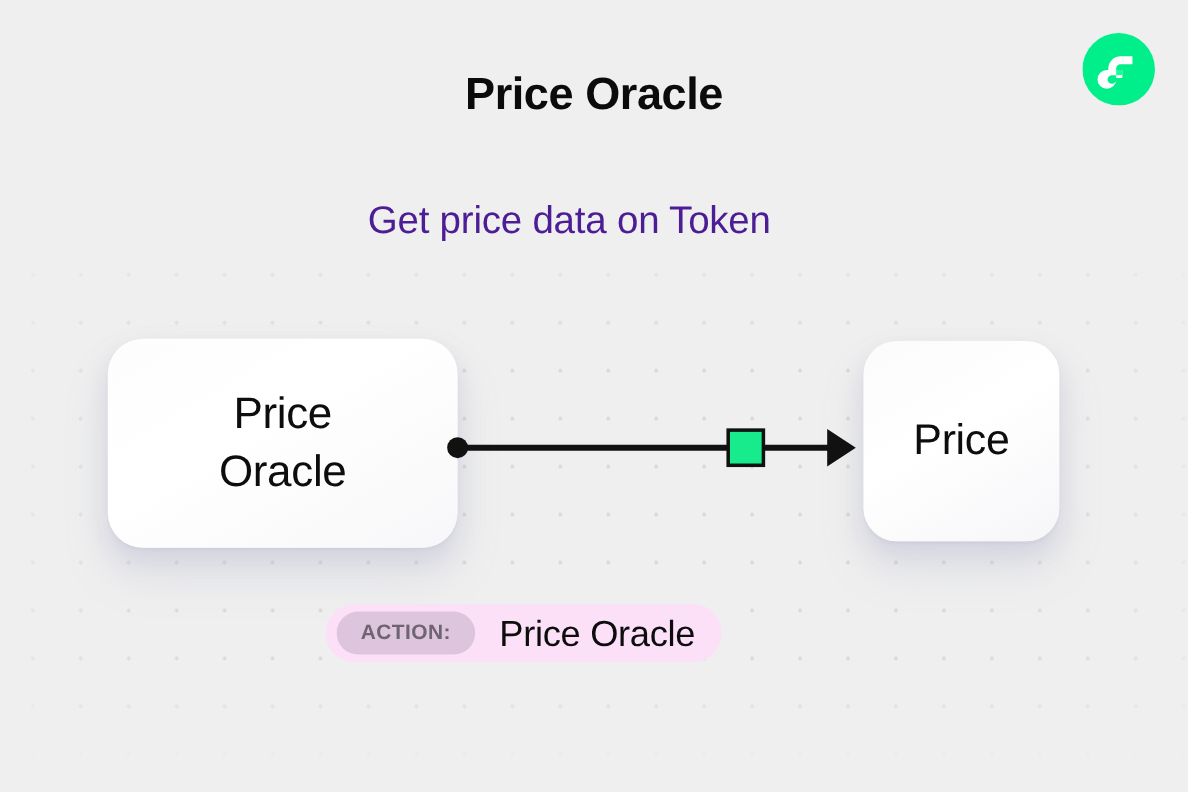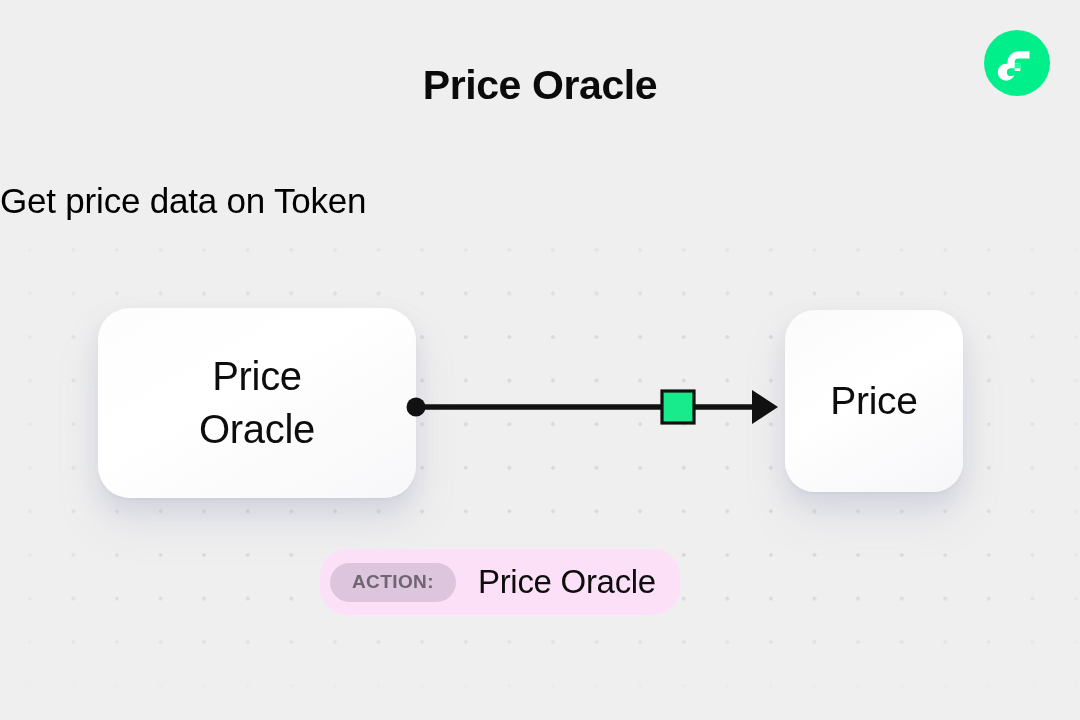--- a/index.html
+++ b/index.html
@@ -56,25 +56,25 @@
     font-size: 41px;
     font-weight: 700;
     letter-spacing: -0.4px;
     color: #0b0b0b;
   }
   #page-subtitle {
     position: absolute;
     left: 0;
     top: 181px;
     width: 1035px;
-    text-align: left;
+    text-align: center;
     font-size: 35px;
     font-weight: 400;
     letter-spacing: -0.2px;
-    color: #000000;
+    color: #4c1d95;
   }
 
   
   .node-card {
     position: absolute;
     background: linear-gradient(150deg, #fdfdfd 0%, #ffffff 42%, #f7f7f9 100%);
     border-radius: 32px;
     box-shadow:
       0 2px 2px rgba(140,142,170,.06),
       0 10px 22px rgba(150,152,185,.20),
@@ -117,23 +117,23 @@
     left: 400px;
     top: 380px;
     width: 390px;
     height: 54px;
     pointer-events: none;
   }
 
   
   #action-badge {
     position: absolute;
-    left: 320px;
+    left: 296px;
     top: 549px;
-    height: 66px;
+    height: 53px;
     border-radius: 27px;
     background: #fce0f8;
     display: flex;
     align-items: center;
     padding: 0 24px 0 10px;
     box-sizing: border-box;
   }
   #action-chip {
     background: #ddc5dd;
     border-radius: 22px;

